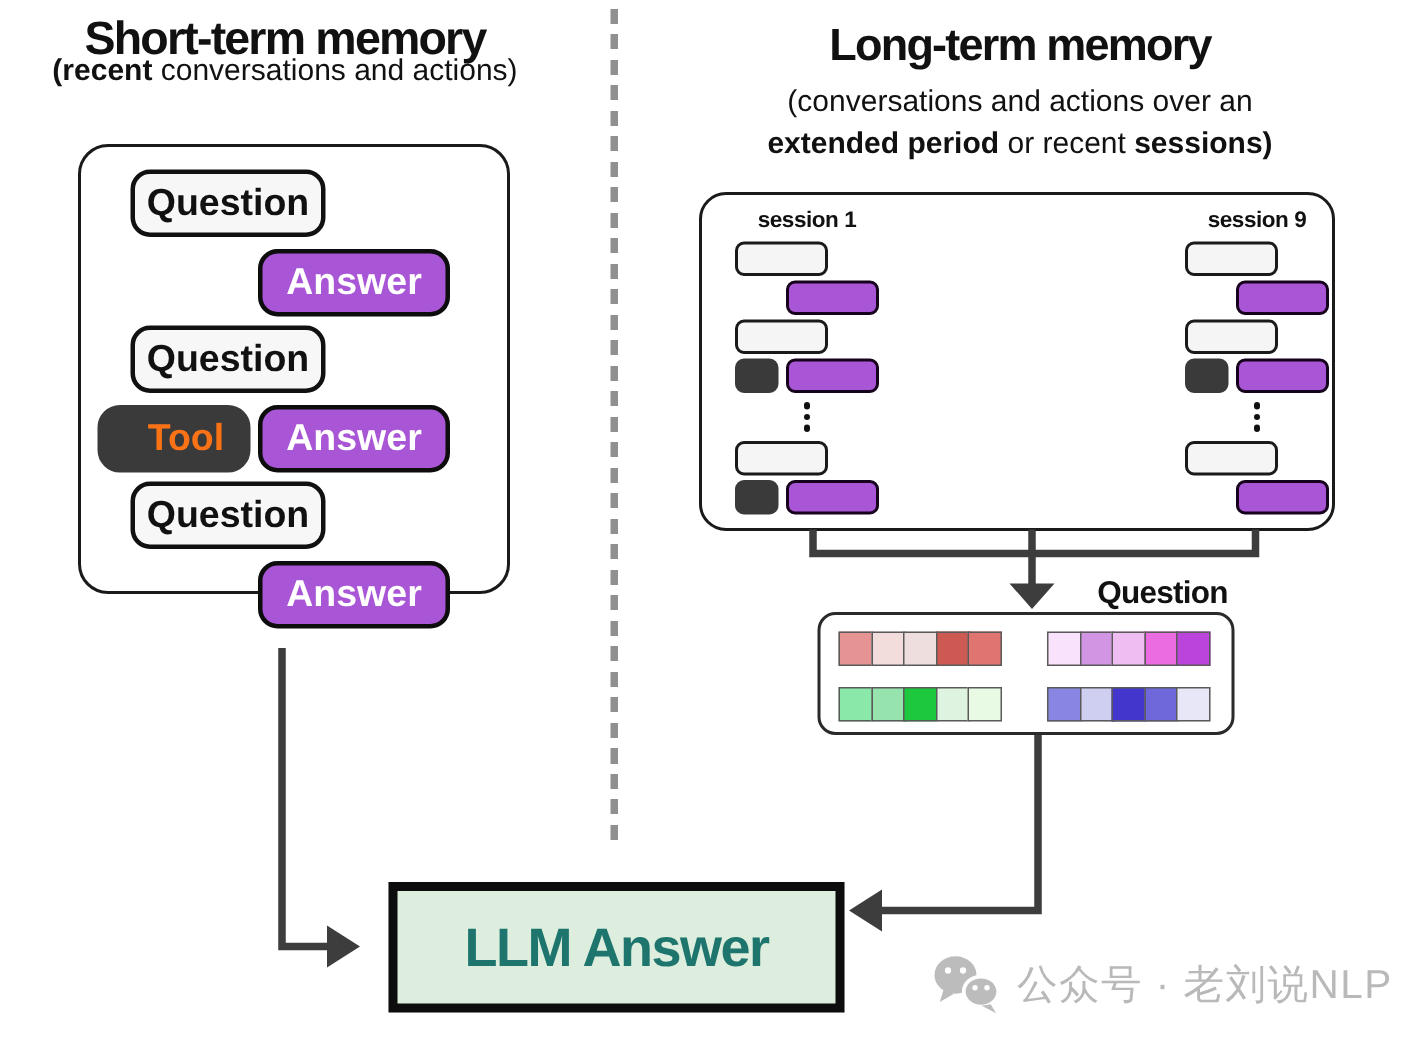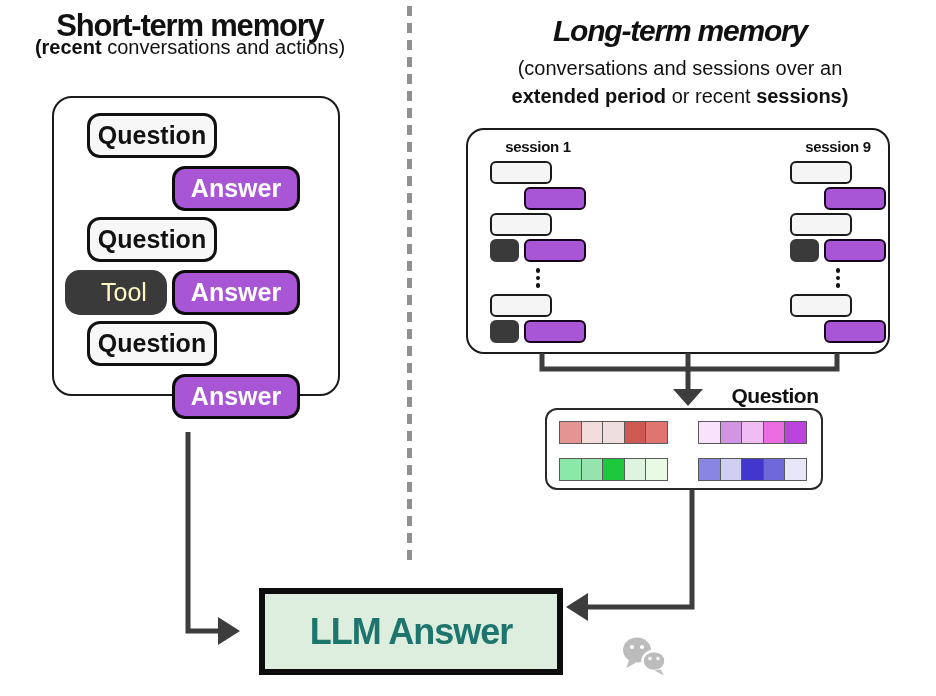--- a/index.html
+++ b/index.html
@@ -6,38 +6,38 @@
   .canvas {
     position:relative; width:936px; height:696px; background:#ffffff;
     font-family:"Liberation Sans", sans-serif; overflow:hidden; color:#111;
   }
 
   
   .stm-title { position:absolute; left:10px; top:8px; width:360px; text-align:center;
     font-size:31px; font-weight:800; letter-spacing:-1.2px; }
   .stm-sub { position:absolute; left:5px; top:36px; width:370px; text-align:center; font-size:20px; }
   .ltm-title { position:absolute; left:470px; top:14px; width:420px; text-align:center;
-    font-size:30px; font-weight:800; letter-spacing:-1.2px;font-style:italic; }
+    font-size:30px; font-weight:800; letter-spacing:-1.2px; }
   .ltm-sub { position:absolute; left:455px; top:55px; width:450px; text-align:center;
     font-size:20px; line-height:1.38; }
   .bold { font-weight:700; }
 
   
   .divider { position:absolute; left:407px; top:6px; width:5px; height:560px;
     background:repeating-linear-gradient(to bottom, var(--divider) 0 10px, transparent 10px 17px); }
 
   
   .stm-box { position:absolute; left:52px; top:96px; width:288px; height:300px;
     background:#fff; border:2.5px solid #1a1a1a; border-radius:20px; box-sizing:border-box; }
   .pill { position:absolute; box-sizing:border-box; height:45px; border-radius:13px;
     display:flex; align-items:center; justify-content:center; font-size:25px; }
   .q-pill { background:#f7f7f7; border:3.5px solid #111; color:#111; font-weight:600; width:130px; left:33px; }
   .a-pill { background:var(--purple); border:3.5px solid #0d0d0d; color:#fff; font-weight:800; width:128px; left:118px; }
   .tool-pill { background:var(--dark); border:3.5px solid var(--dark); border-radius:15px;
-    color:#fef9c3; font-weight:400; width:102px; left:11px;padding-left:16px; }
+    color:#f97316; font-weight:700; width:102px; left:11px;padding-left:16px; }
 
   
   .ltm-box { position:absolute; left:466px; top:128px; width:424px; height:226px;
     background:#fff; border:2.5px solid #1a1a1a; border-radius:18px; box-sizing:border-box; }
   .session-col { position:absolute; top:8px; width:96px; }
   .col-1 { left:22px; } .col-2 { left:158px; } .col-3 { left:322px; }
   .session-header { text-align:center; font-size:15px; font-weight:700; letter-spacing:-0.3px;
     height:18px; margin-bottom:5px; }
   .srow { height:23px; margin-bottom:3px; display:flex; align-items:center; }
   .chip { box-sizing:border-box; height:23px; border-radius:6px; }
@@ -76,21 +76,21 @@
 </head>
 <body>
 
 <div class="canvas">
 
   <div class="stm-title">Short-term memory</div>
   <div class="stm-sub"><span class="bold">(recent</span><span> conversations and actions)</span></div>
 
   <div class="ltm-title">Long-term memory</div>
   <div class="ltm-sub">
-    <div>(conversations and sessions over an</div>
+    <div>(conversations and actions over an</div>
     <div><span class="bold">extended period</span><span> or recent </span><span class="bold">sessions)</span></div>
   </div>
 
   <div class="divider"></div>
 
   <div class="stm-box">
     <div class="pill q-pill" style="top:15px;">Question</div>
     <div class="pill a-pill" style="top:68px;">Answer</div>
     <div class="pill q-pill" style="top:119px;">Question</div>
     <div class="pill tool-pill" style="top:172px;">Tool</div>
@@ -210,15 +210,16 @@
     <svg width="46" height="40" viewBox="0 0 46 40" xmlns="http://www.w3.org/2000/svg">
       <ellipse cx="15" cy="14" rx="14" ry="12.5" fill="#bcbcbc"></ellipse>
       <polygon points="7,24 4.5,32 14,26.5" fill="#bcbcbc"></polygon>
       <circle cx="10" cy="11" r="2.1" fill="#ffffff"></circle>
       <circle cx="20" cy="11" r="2.1" fill="#ffffff"></circle>
       <ellipse cx="32" cy="25" rx="11.5" ry="10" fill="#bcbcbc" stroke="#ffffff" stroke-width="2.5"></ellipse>
       <polygon points="38.5,33.5 42,39.5 32.5,34.5" fill="#bcbcbc"></polygon>
       <circle cx="28" cy="22.5" r="1.8" fill="#ffffff"></circle>
       <circle cx="36" cy="22.5" r="1.8" fill="#ffffff"></circle>
     </svg>
+    <span>公众号 · 老刘说NLP</span>
   </div>
 
 </div>
 
 </body></html>

